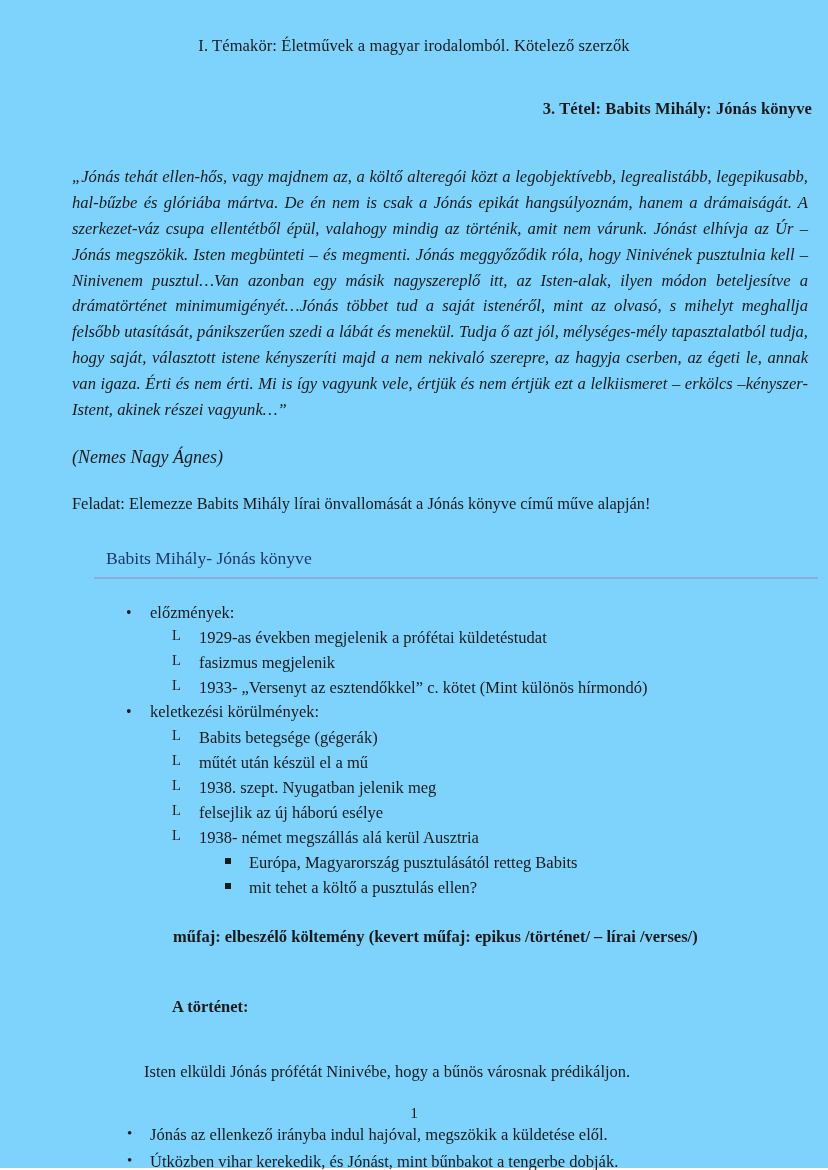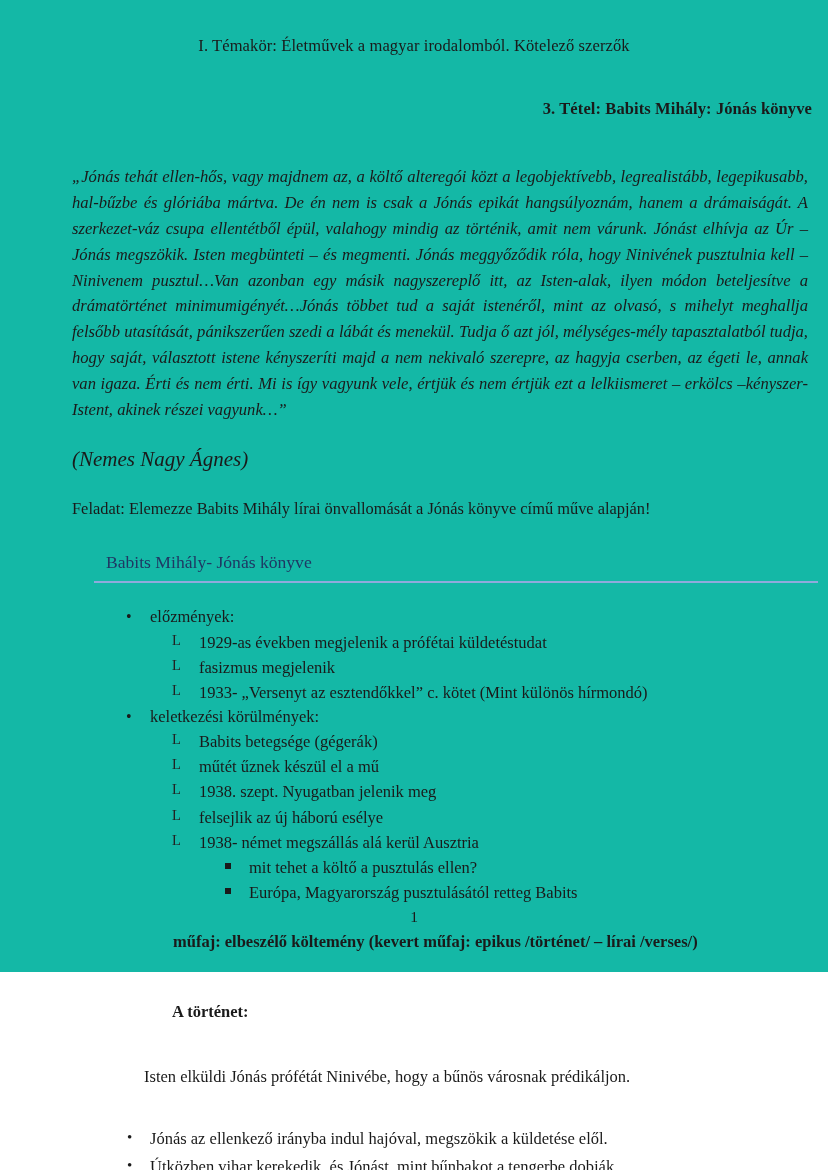--- a/index.html
+++ b/index.html
@@ -13,24 +13,24 @@
     height: 1170px;
     position: relative;
     font-family: "Liberation Serif", "DejaVu Serif", serif;
     color: #1a1a1a;
     overflow: hidden;
   }
 
   .page {
     position: relative;
     width: 828px;
-    height: 972px;
+    height: 1168px;
     box-sizing: border-box;
     padding: 0;
-    background: #14b8a6;
+    background: #7dd3fc;
   }
 
   
   .doc-title {
     text-align: center;
     font-size: 16.5px;
     line-height: 1.25;
     margin: 0;
     padding-top: 36px;
     font-weight: normal;
@@ -57,21 +57,21 @@
     text-justify: inter-word;
     padding-right: 20px;
   }
   .quote-block p {
     margin: 0;
   }
 
   .quote-attrib {
     padding: 21px 16px 0 72px;
     font-style: italic;
-    font-size: 21px;
+    font-size: 18px;
     line-height: 1.5;
     margin: 0;
   }
 
   .task-line {
     padding: 21px 6px 0 72px;
     font-size: 16.4px;
     line-height: 1.5;
     margin: 0;
   }
@@ -262,41 +262,41 @@
     <li class="l1">
       <span class="b1">•</span>
       <span>keletkezési körülmények:</span>
       <ul class="lvl2">
         <li class="l2">
           <span class="b2">L</span>
           <span>Babits betegsége (gégerák)</span>
         </li>
         <li class="l2">
           <span class="b2">L</span>
-          <span>műtét űznek készül el a mű</span>
+          <span>műtét után készül el a mű</span>
         </li>
         <li class="l2">
           <span class="b2">L</span>
           <span>1938. szept. Nyugatban jelenik meg</span>
         </li>
         <li class="l2">
           <span class="b2">L</span>
           <span>felsejlik az új háború esélye</span>
         </li>
         <li class="l2">
           <span class="b2">L</span>
           <span>1938- német megszállás alá kerül Ausztria</span>
           <ul class="lvl3">
             <li class="l3">
               <span class="b3"></span>
-              <span>mit tehet a költő a pusztulás ellen?</span>
+              <span>Európa, Magyarország pusztulásától retteg Babits</span>
             </li>
             <li class="l3">
               <span class="b3"></span>
-              <span>Európa, Magyarország pusztulásától retteg Babits</span>
+              <span>mit tehet a költő a pusztulás ellen?</span>
             </li>
           </ul>
         </li>
       </ul>
     </li>
 
   </ul>
 
   <p class="genre-line">műfaj: elbeszélő költemény (kevert műfaj: epikus /történet/ – lírai /verses/)</p>
 

